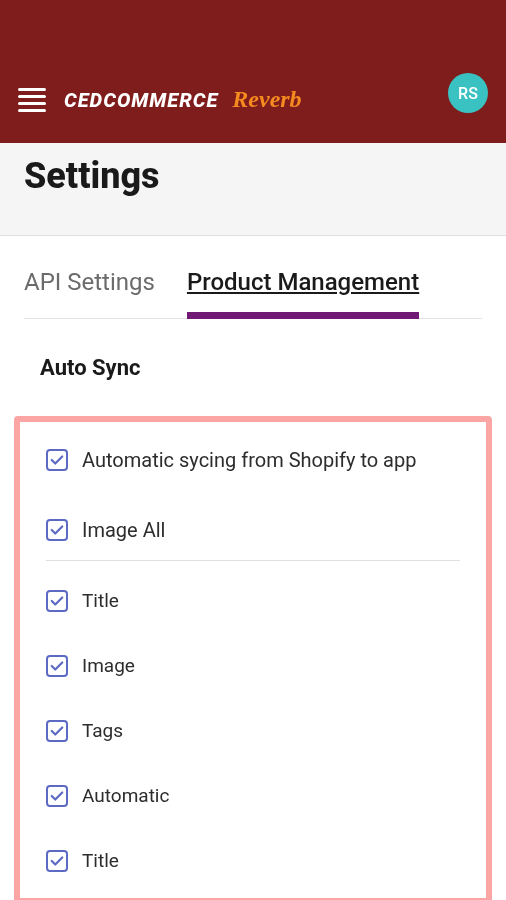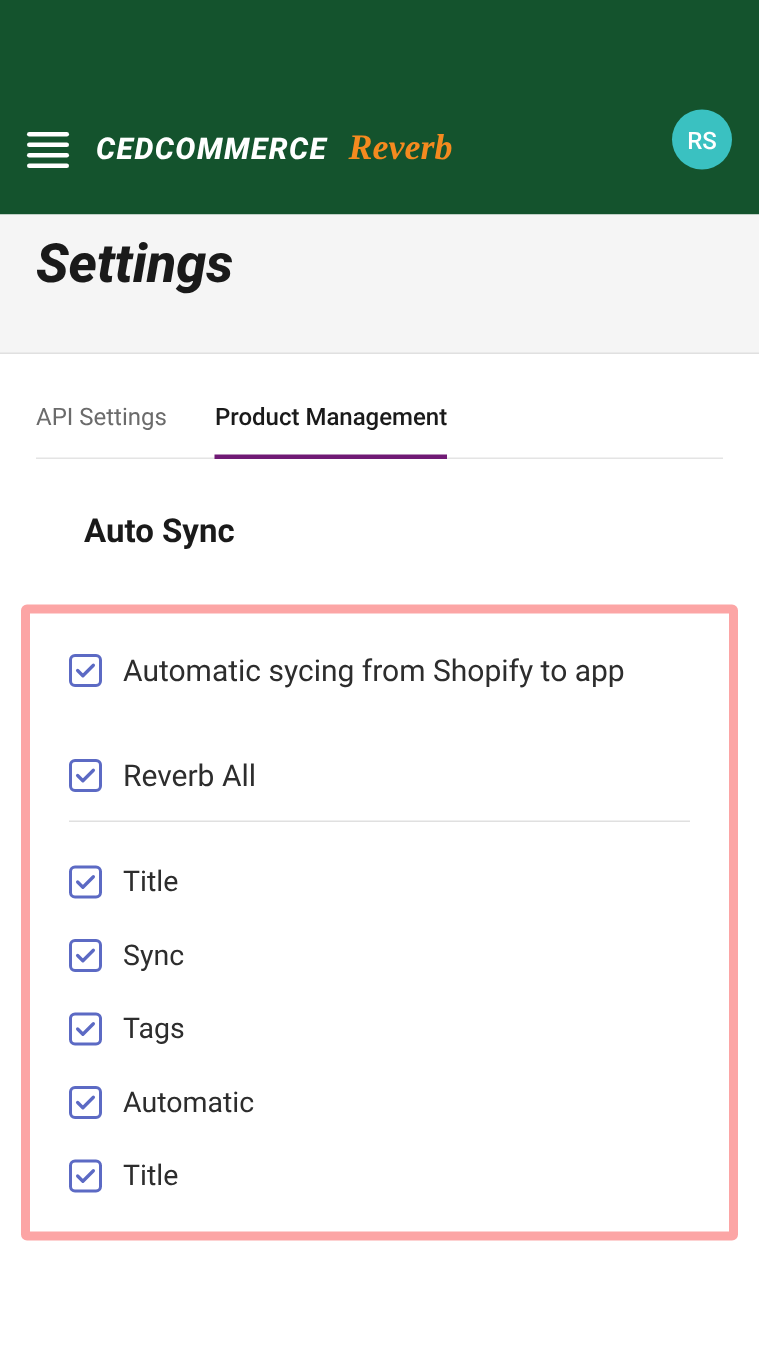--- a/index.html
+++ b/index.html
@@ -10,21 +10,21 @@
     
     body {
       font-family: -apple-system, BlinkMacSystemFont, 'Segoe UI', Roboto, Helvetica, Arial, sans-serif;
       width: 506px;
       height: 900px;
       overflow: hidden;
       background: #fff;
     }
     
     .header {
-      background: #14532d;
+      background: #7f1d1d;
       height: 143px;
       display: flex;
       align-items: flex-end;
       padding: 0 18px 30px 18px;
       justify-content: space-between;
     }
     
     .header-left {
       display: flex;
       align-items: center;
@@ -84,59 +84,59 @@
     .title-section {
       background: #f5f5f5;
       padding: 12px 24px 38px 24px;
       border-bottom: 1px solid #e0e0e0;
     }
     
     .page-title {
       font-size: 36px;
       font-weight: 800;
       color: #1a1a1a;
-      font-style: italic;
     }
     
     .tabs-section {
       padding: 0 24px;
       background: #fff;
     }
     
     .tabs {
       display: flex;
       gap: 32px;
       border-bottom: 1px solid #e4e4e4;
       padding-top: 32px;
     }
     
     .tab {
       padding-bottom: 16px;
-      font-size: 16px;
+      font-size: 24px;
       cursor: pointer;
       color: #6b6b6b;
       font-weight: 400;
     }
     
     .tab.active {
       color: #1a1a1a;
       font-weight: 500;
-      border-bottom: 3px solid #701a75;
+      border-bottom: 7px solid #701a75;
       margin-bottom: -1px;
+      text-decoration: underline;
     }
     
     .content {
       padding: 36px 12px 0 12px;
     }
     
     .section-title {
       font-size: 22px;
       font-weight: 700;
       color: #1a1a1a;
-      margin-left: 44px;
+      margin-left: 28px;
       margin-bottom: 36px;
     }
     
     .card {
       border: 6px solid #fca5a5;
       border-radius: 4px;
       padding: 26px 26px;
       margin: 0 2px;
     }
     
@@ -156,21 +156,21 @@
     
     .divider {
       border: none;
       border-top: 1px solid #e0e0e0;
       margin-bottom: 28px;
     }
     
     .checkbox-list {
       display: flex;
       flex-direction: column;
-      gap: 26px;
+      gap: 42px;
     }
     
     .checkbox {
       width: 22px;
       height: 22px;
       border: 2px solid #5c6ac4;
       border-radius: 4px;
       display: flex;
       align-items: center;
       justify-content: center;
@@ -237,42 +237,42 @@
       </div>
       <span class="checkbox-label large">Automatic sycing from Shopify to app</span>
     </div>
 
     <div class="checkbox-row selectall">
       <div class="checkbox">
         <svg viewBox="0 0 16 16" fill="none">
           <path d="M2 8L6 12L14 4" stroke="#5c6ac4" stroke-width="2.5" stroke-linecap="round" stroke-linejoin="round"></path>
         </svg>
       </div>
-      <span class="checkbox-label large">Reverb All</span>
+      <span class="checkbox-label large">Image All</span>
     </div>
 
     <hr class="divider">
 
     <div class="checkbox-list">
       <div class="checkbox-row">
         <div class="checkbox">
           <svg viewBox="0 0 16 16" fill="none">
             <path d="M2 8L6 12L14 4" stroke="#5c6ac4" stroke-width="2.5" stroke-linecap="round" stroke-linejoin="round"></path>
           </svg>
         </div>
         <span class="checkbox-label">Title</span>
       </div>
 
       <div class="checkbox-row">
         <div class="checkbox">
           <svg viewBox="0 0 16 16" fill="none">
             <path d="M2 8L6 12L14 4" stroke="#5c6ac4" stroke-width="2.5" stroke-linecap="round" stroke-linejoin="round"></path>
           </svg>
         </div>
-        <span class="checkbox-label">Sync</span>
+        <span class="checkbox-label">Image</span>
       </div>
 
       <div class="checkbox-row">
         <div class="checkbox">
           <svg viewBox="0 0 16 16" fill="none">
             <path d="M2 8L6 12L14 4" stroke="#5c6ac4" stroke-width="2.5" stroke-linecap="round" stroke-linejoin="round"></path>
           </svg>
         </div>
         <span class="checkbox-label">Tags</span>
       </div>

